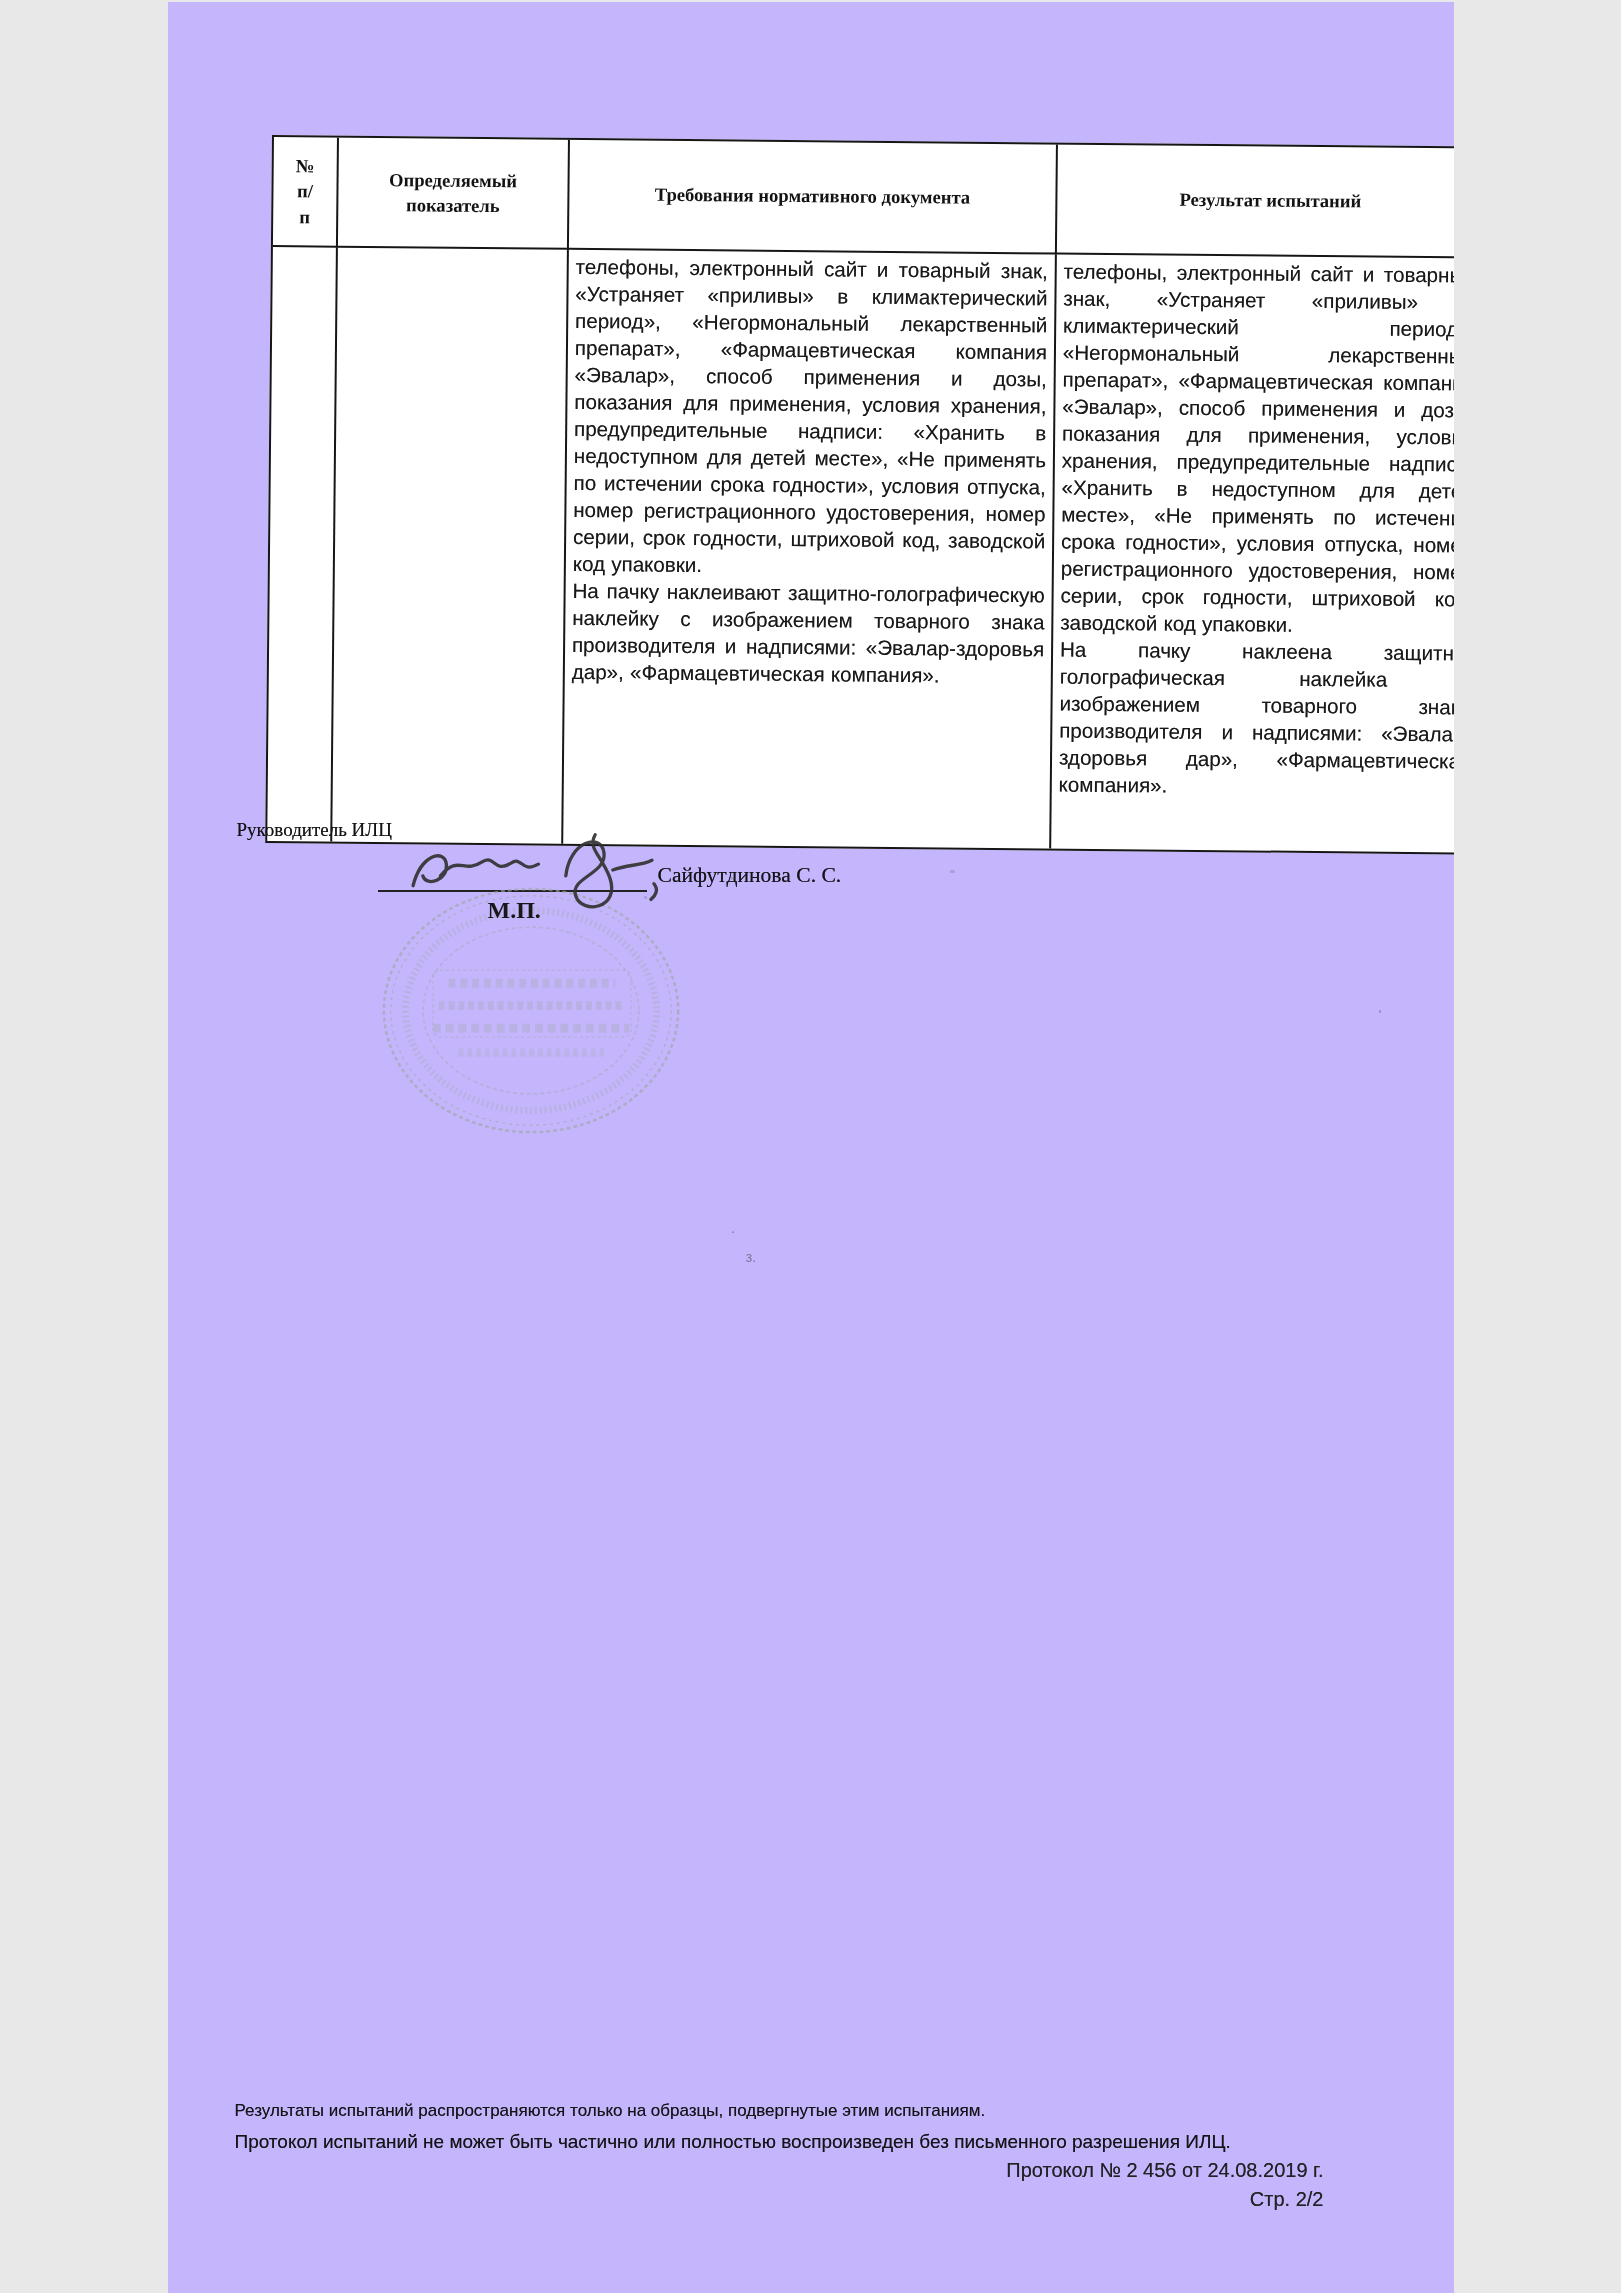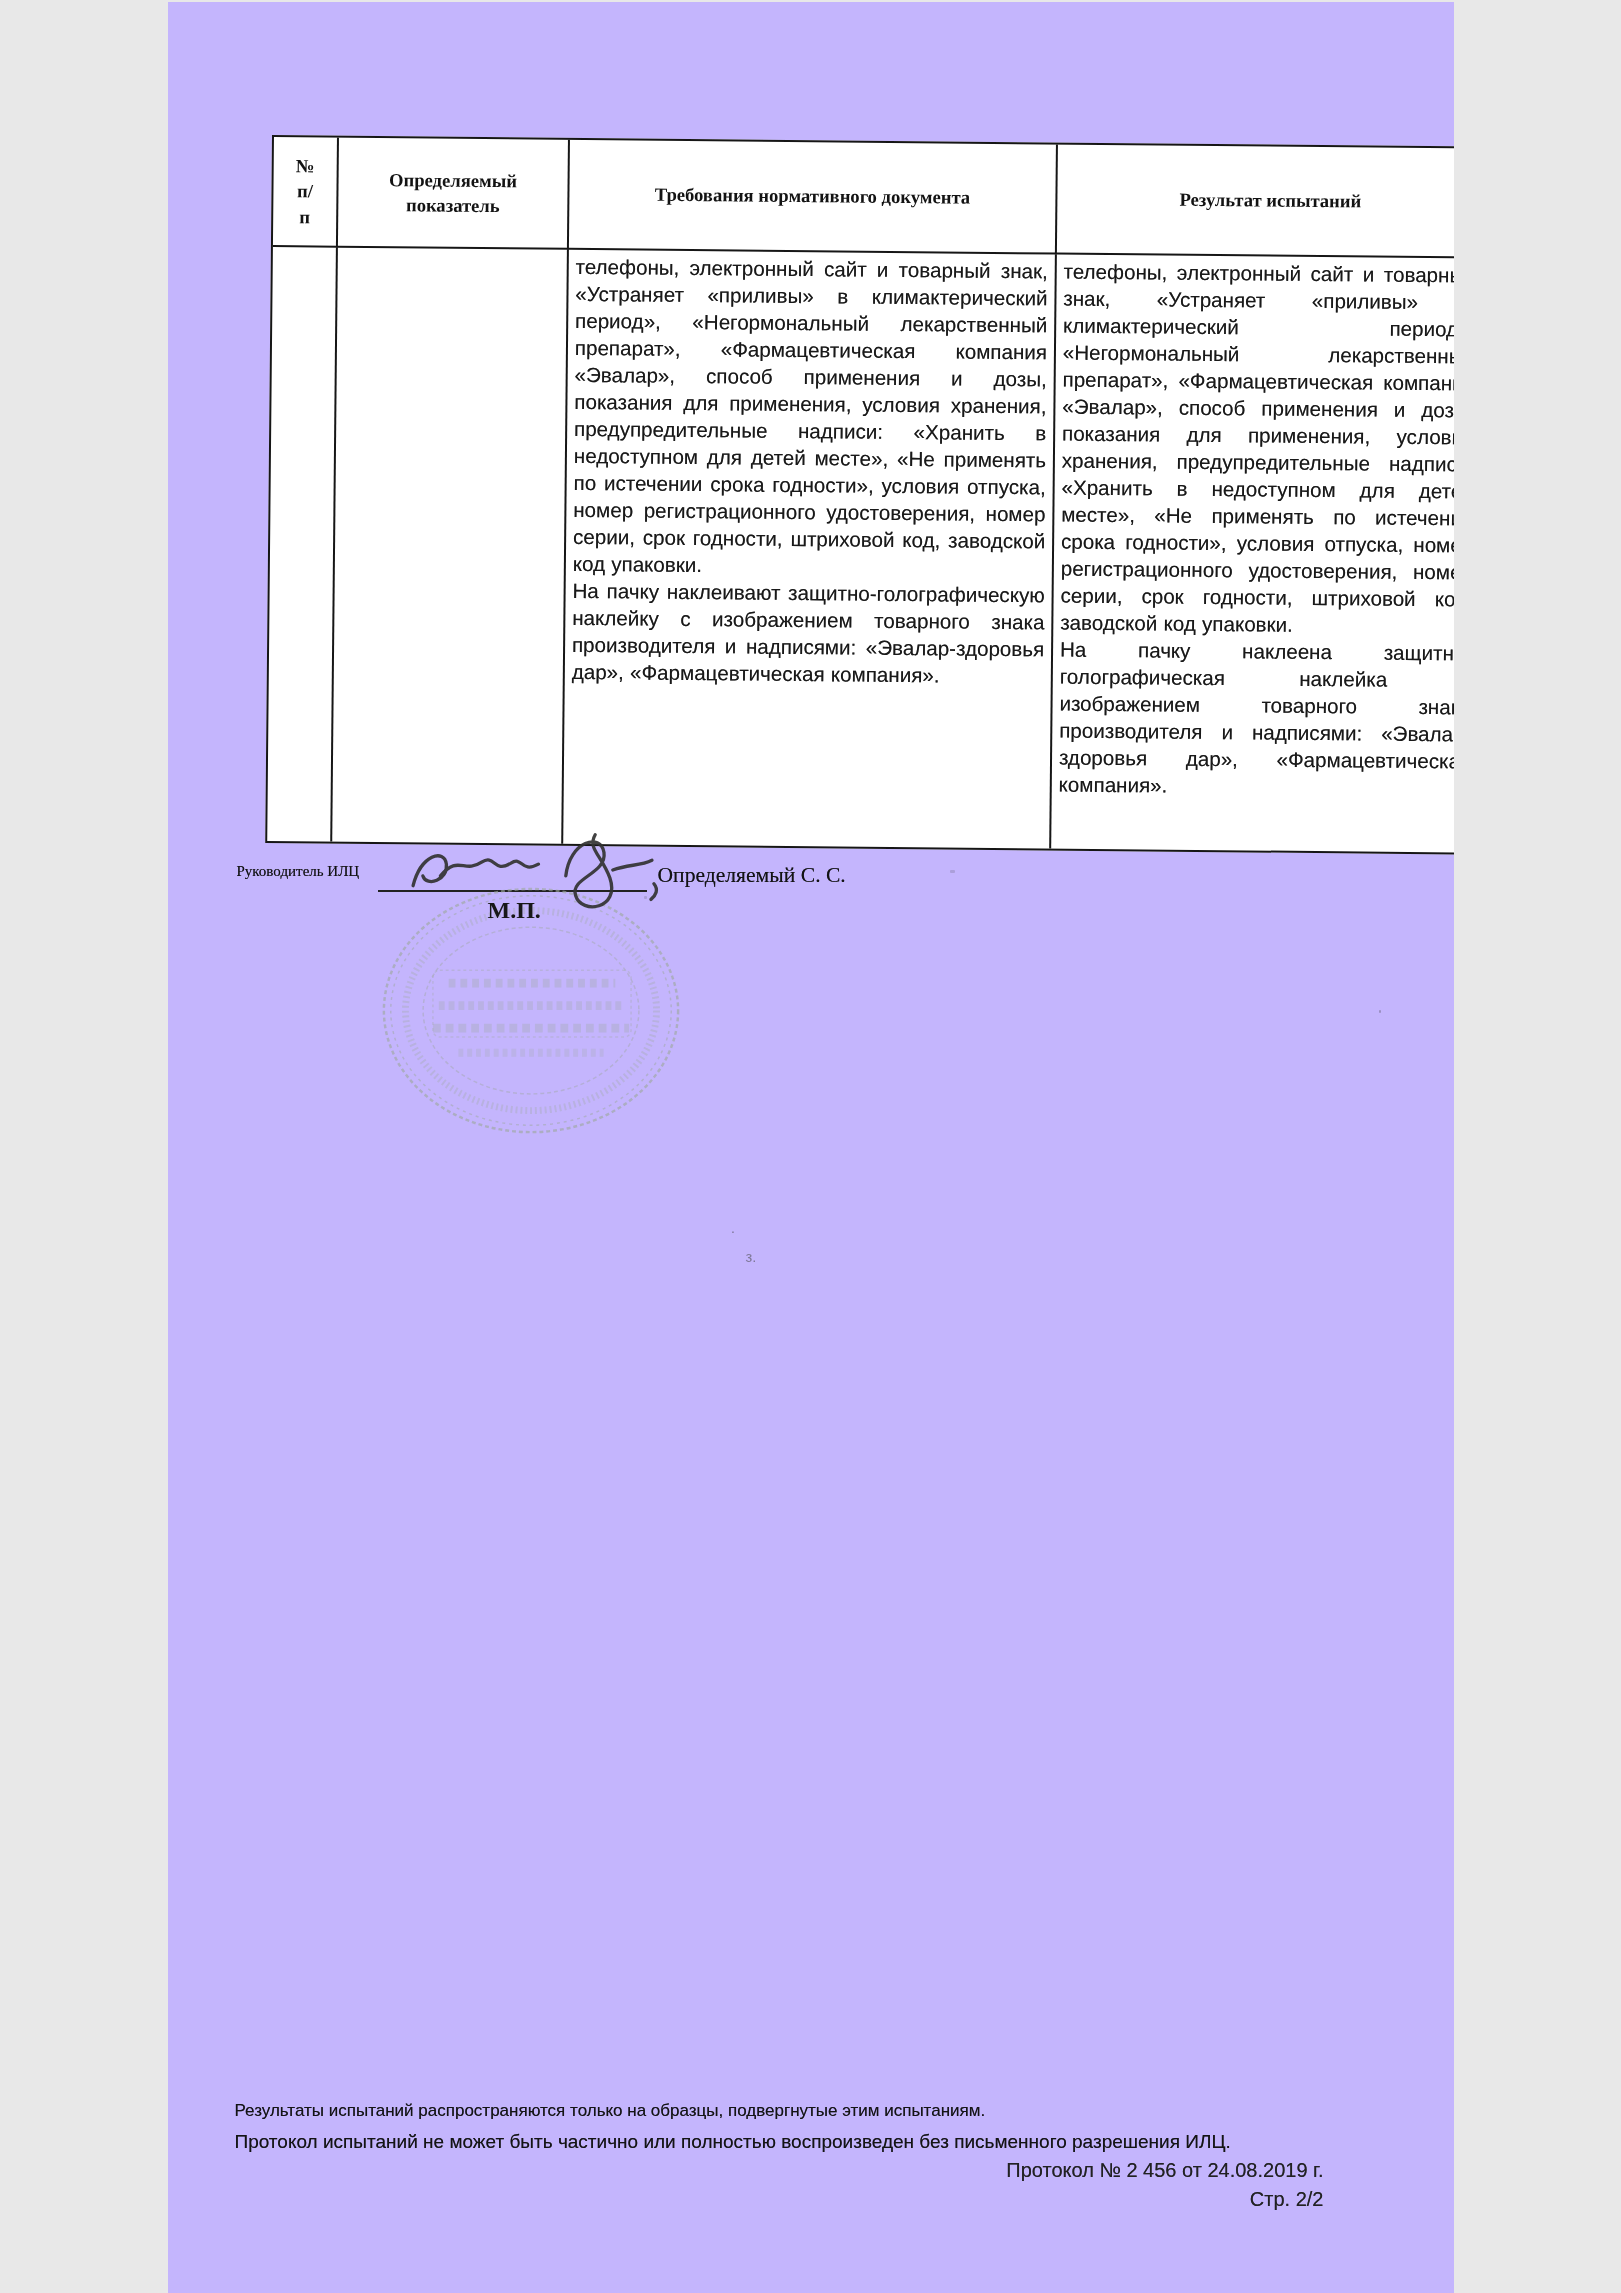--- a/index.html
+++ b/index.html
@@ -29,21 +29,21 @@
   .head .t-cell.c5 { padding:5.9px 11.8px; }
   .narrow-label { width:min-content; margin:0 auto; }
   .body .t-cell {
     min-height:594px; padding:2.9px 6.9px 7.8px;
     font-size:20.6px; line-height:27px; text-align:justify;
     word-spacing:0.5px; color:#191919;
   }
   .body .t-cell p { margin:0; }
 
   
-  .role-label { position:absolute; left:69px; top:861px; font-family:"Liberation Serif", serif; font-size:15px; color:#131313; }
+  .role-label { position:absolute; left:69px; top:817px; font-family:"Liberation Serif", serif; font-size:19px; color:#131313; }
   .sign-line { position:absolute; left:210px; top:888px; width:269px; height:0; border-bottom:2px solid #222; }
   .signer-name { position:absolute; left:490px; top:861px; font-family:"Liberation Serif", serif; font-size:21.6px; color:#131313; }
   .seal-label { position:absolute; left:320px; top:895px; font-family:"Liberation Serif", serif; font-weight:bold; font-size:24px; color:#181818; z-index:3; }
   .sig-svg { position:absolute; left:233px; top:823px; z-index:2; }
   .stamp { position:absolute; left:210px; top:882px; z-index:1; filter:blur(0.7px); opacity:0.85; }
 
   
   .note1 { position:absolute; left:67px; top:2099px; font-size:17px; color:#141414; }
   .note2 { position:absolute; left:67px; top:2129px; font-size:19px; color:#141414; }
   .protocol { position:absolute; right:130px; top:2157px; font-size:20px; color:#222; }
@@ -97,21 +97,21 @@
   <svg class="sig-svg" width="265" height="93" viewBox="0 0 270 95">
     <g fill="none" stroke="#333333" stroke-width="3.4" stroke-linecap="round" opacity="0.92">
       <path d="M12,62 C20,30 44,24 46,40 C48,56 26,64 22,52"></path>
       <path d="M40,52 C58,30 64,50 82,38 C96,29 94,50 112,39 C124,31 122,50 140,40"></path>
       <path d="M168,52 C172,16 204,8 207,28 C210,50 172,54 178,72 C184,92 224,86 213,54 C204,30 190,24 198,10"></path>
       <path d="M216,46 C232,40 244,42 256,36"></path>
       <path d="M258,60 C263,66 260,72 255,76"></path>
     </g>
   </svg>
 
-  <span class="signer-name scan-text">Определяемый С. С.</span>
+  <span class="signer-name scan-text">Сайфутдинова С. С.</span>
   <span class="seal-label">М.П.</span>
 
   <svg class="stamp" width="306" height="257" viewBox="0 0 312 262">
     <g fill="none" stroke="#9fa8a1">
       <ellipse cx="156" cy="129" rx="150" ry="124" stroke-width="2.5" stroke-dasharray="4 3" opacity="0.75"></ellipse>
       <ellipse cx="156" cy="129" rx="143" ry="117" stroke-width="1.5" stroke-dasharray="3 4" opacity="0.6"></ellipse>
       <ellipse cx="156" cy="129" rx="128" ry="102" stroke-width="7" stroke-dasharray="2 3" opacity="0.38"></ellipse>
       <ellipse cx="156" cy="129" rx="110" ry="85" stroke-width="1.5" stroke-dasharray="4 3" opacity="0.5"></ellipse>
       <rect x="56" y="88" width="202" height="68" rx="7" stroke-width="1.5" stroke-dasharray="3 3" opacity="0.4"></rect>
       <line x1="72" y1="101" x2="242" y2="101" stroke-width="9" stroke-dasharray="7 5" opacity="0.36"></line>

